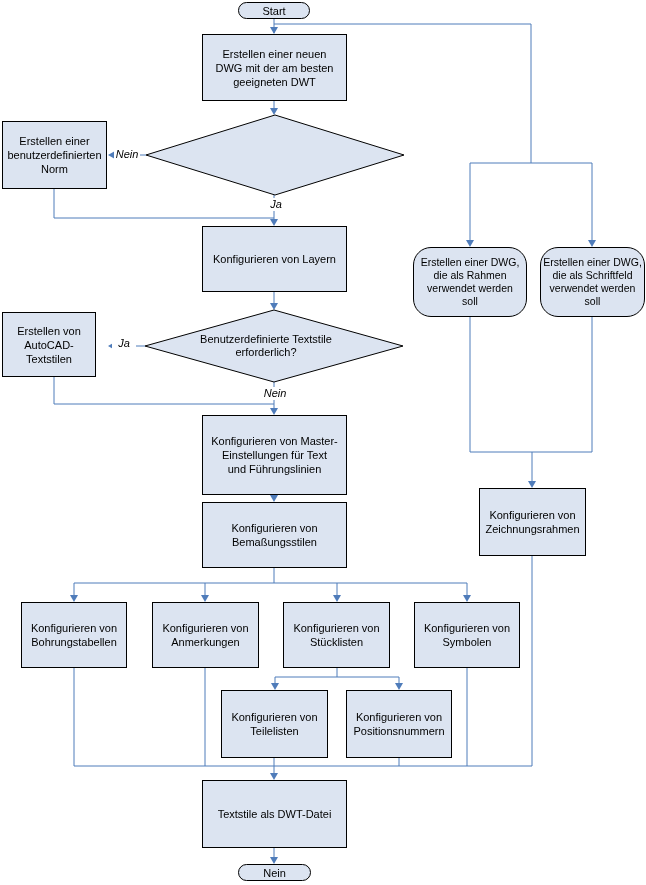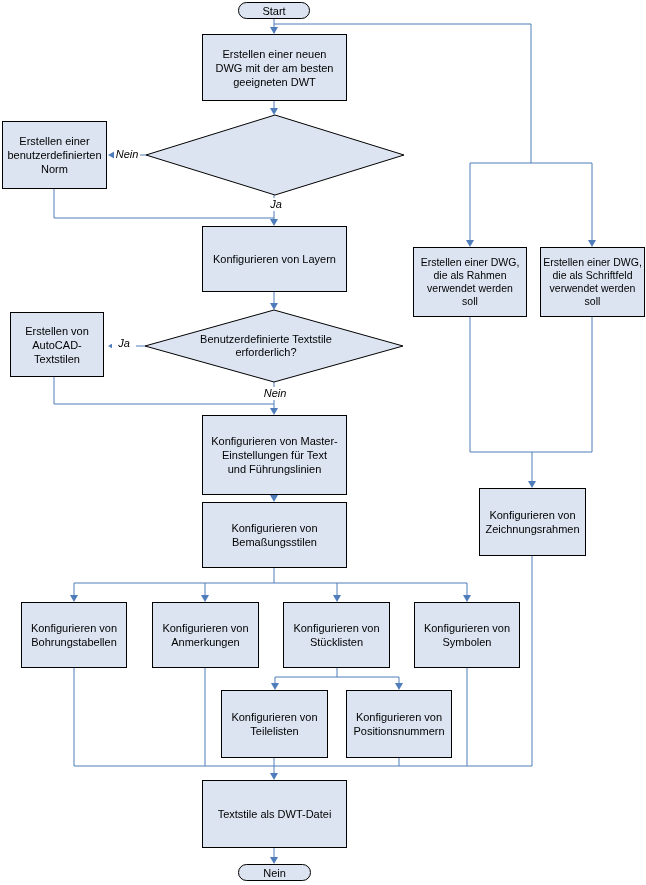--- a/index.html
+++ b/index.html
@@ -12,21 +12,21 @@
   .arrowhead{fill:var(--line,#4f7cba);stroke:none;}
   .diamond{fill:var(--node-fill,#dce4f1);stroke:var(--node-border,#000);stroke-width:1;}
   .node{
     position:absolute;background:var(--node-fill,#dce4f1);
     border:1px solid var(--node-border,#000);
     display:flex;align-items:center;justify-content:center;
     text-align:center;font-size:11px;line-height:14px;
     white-space:pre-line;box-sizing:border-box;padding:2px;
   }
   .pill{border-radius:9px;font-size:11px;}
-  .small{font-size:10.5px;line-height:13px;}
+  .small{font-size:10.5px;line-height:13px;border-radius:18px;}
   .dlabel{
     position:absolute;display:flex;align-items:center;justify-content:center;
     text-align:center;font-size:11px;line-height:13px;white-space:pre-line;
   }
   .elabel{
     position:absolute;background:#fff;font-size:11px;line-height:13px;
     text-align:center;
     font-style:italic;
   }
 </style>
@@ -91,21 +91,21 @@
   <div class="node" style="left:202px;top:415px;width:145px;height:80px;">Konfigurieren von Master-
 Einstellungen für Text
 und Führungslinien</div>
   <div class="node" style="left:202px;top:502px;width:145px;height:66px;">Konfigurieren von
 Bemaßungsstilen</div>
   <div class="node" style="left:202px;top:780px;width:145px;height:68px;">Textstile als DWT-Datei</div>
 
   <div class="node" style="left:2px;top:121px;width:105px;height:68px;">Erstellen einer
 benutzerdefinierten
 Norm</div>
-  <div class="node" style="left:10px;top:312px;width:94px;height:65px;">Erstellen von
+  <div class="node" style="left:2px;top:312px;width:94px;height:65px;">Erstellen von
 AutoCAD-
 Textstilen</div>
 
   <div class="node" style="left:21px;top:602px;width:106px;height:66px;">Konfigurieren von
 Bohrungstabellen</div>
   <div class="node" style="left:152px;top:602px;width:107px;height:66px;">Konfigurieren von
 Anmerkungen</div>
   <div class="node" style="left:283px;top:602px;width:107px;height:66px;">Konfigurieren von
 Stücklisten</div>
   <div class="node" style="left:414px;top:602px;width:106px;height:66px;">Konfigurieren von

